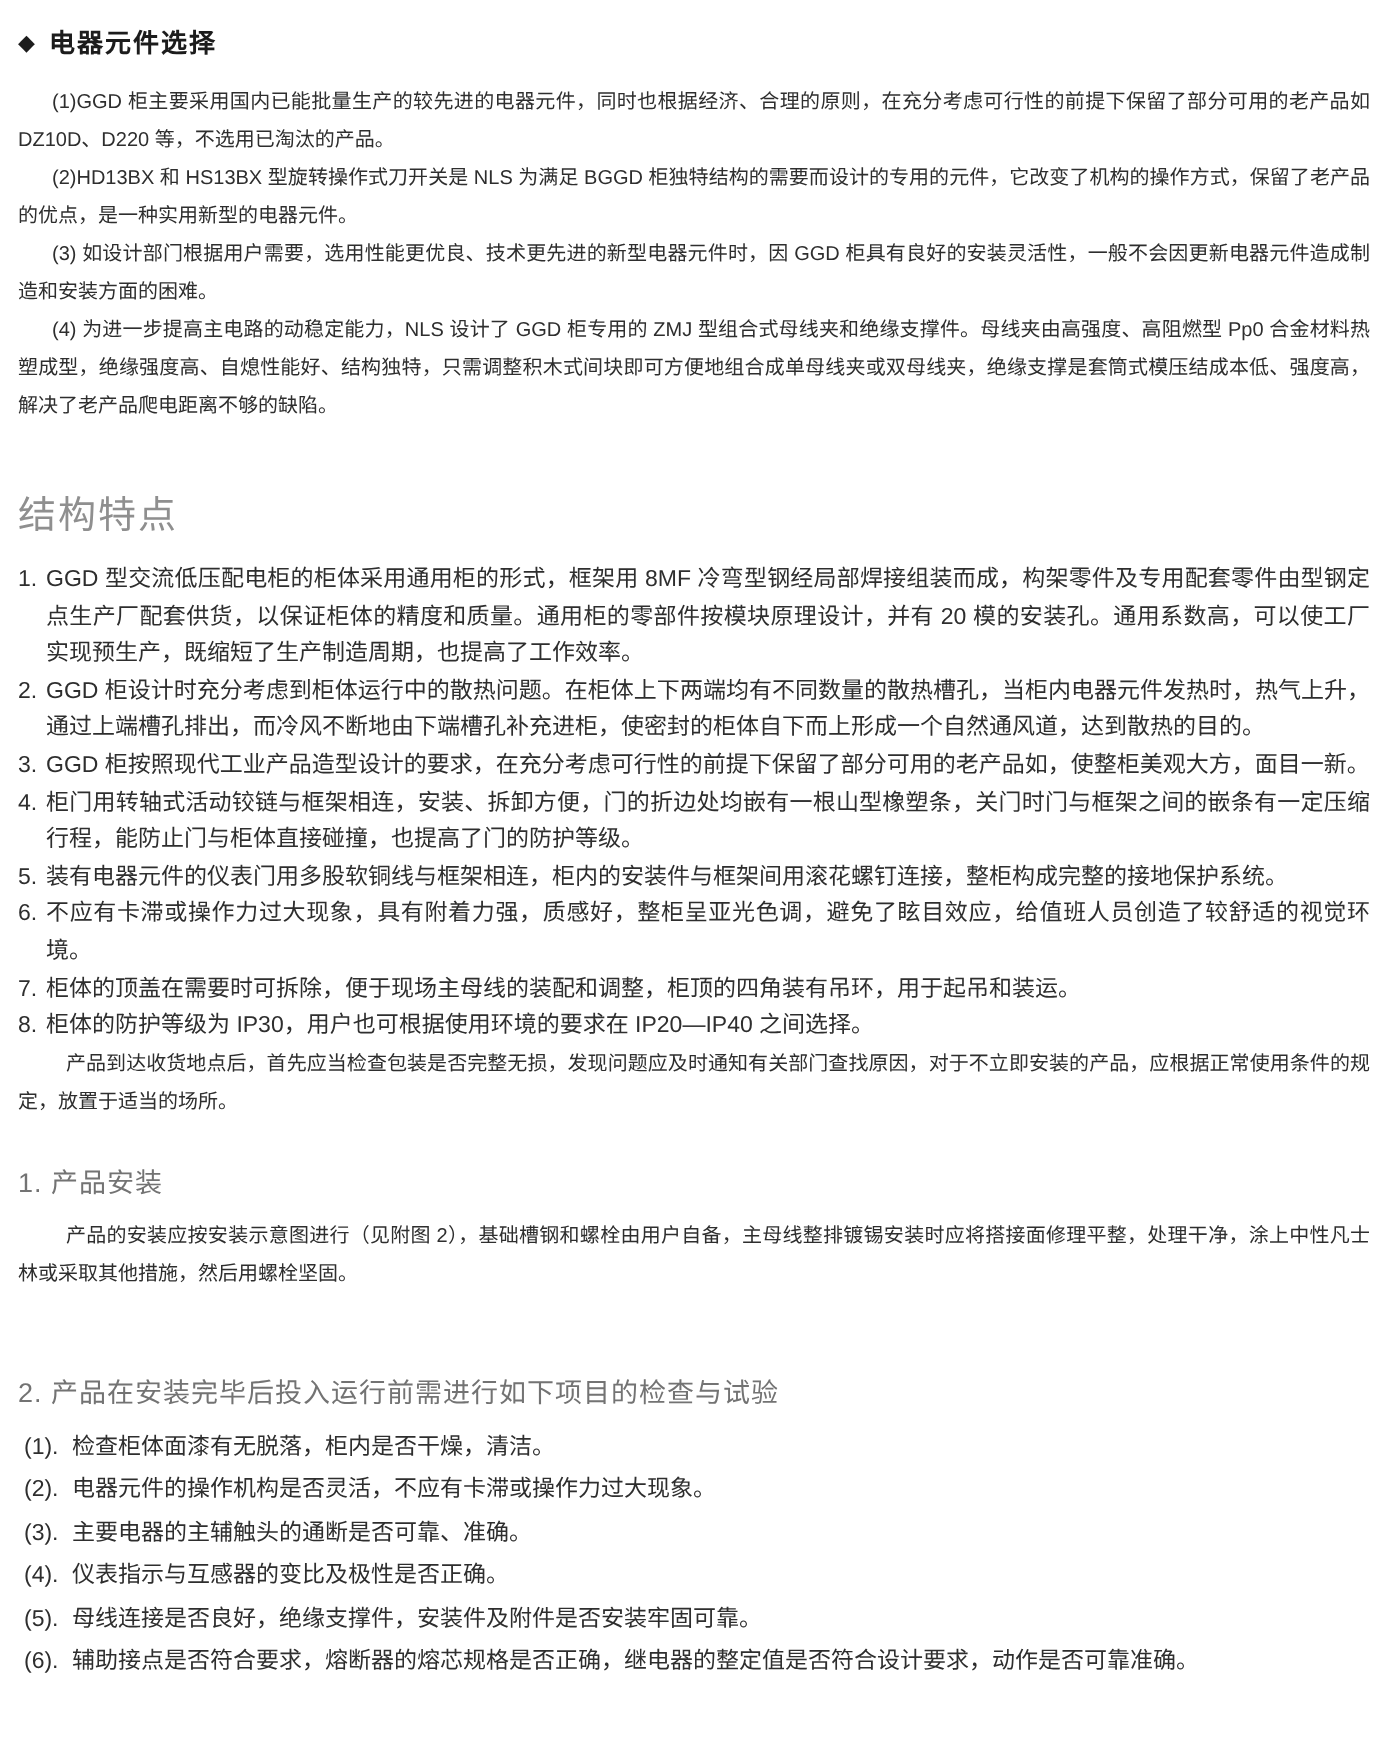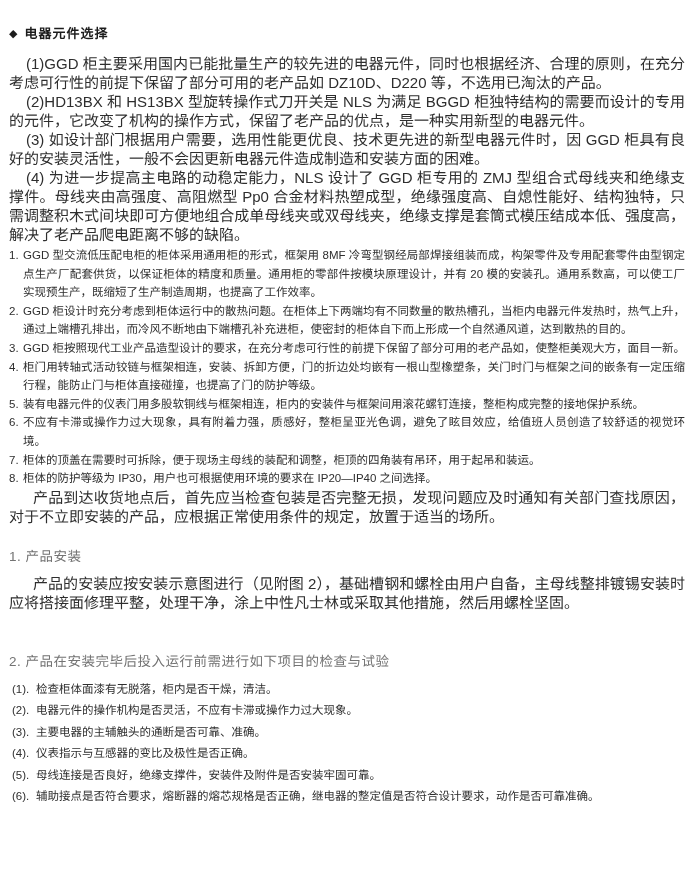--- a/index.html
+++ b/index.html
@@ -6,40 +6,40 @@
   html, body {
     width: 694px;
     background: #ffffff;
     font-family: "Liberation Sans", "DejaVu Sans", sans-serif;
   }
   .page {
     width: 694px;
     height: 880px;
     background: #ffffff;
     color: #2e2e2e;
-    padding: 18px 9px 10px 9px;
+    padding: 6px 9px 10px 9px;
     overflow: hidden;
   }
   
   .title-a {
     font-size: 13px;
     font-weight: bold;
     color: #1c1c1c;
     margin: 5px 0 12px 0;
     letter-spacing: 1px;
   }
   .title-a .diamond {
     font-size: 11px;
     margin-right: 6px;
     position: relative;
     top: -1px;
   }
   
   .body {
-    font-size: 15px;
+    font-size: 10px;
     line-height: 19px;
     color: #2e2e2e;
     text-align: justify;
   }
   .indent { text-indent: 17px; }
   .indent2 { text-indent: 24px; }
   
   .h2 {
     font-size: 19px;
     font-weight: 400;
@@ -93,20 +93,21 @@
 
   <div class="title-a">
     <span class="diamond">◆</span><span>电器元件选择</span>
   </div>
 
   <p class="body indent">(1)GGD 柜主要采用国内已能批量生产的较先进的电器元件，同时也根据经济、合理的原则，在充分考虑可行性的前提下保留了部分可用的老产品如 DZ10D、D220 等，不选用已淘汰的产品。</p>
   <p class="body indent">(2)HD13BX 和 HS13BX 型旋转操作式刀开关是 NLS 为满足 BGGD 柜独特结构的需要而设计的专用的元件，它改变了机构的操作方式，保留了老产品的优点，是一种实用新型的电器元件。</p>
   <p class="body indent">(3) 如设计部门根据用户需要，选用性能更优良、技术更先进的新型电器元件时，因 GGD 柜具有良好的安装灵活性，一般不会因更新电器元件造成制造和安装方面的困难。</p>
   <p class="body indent">(4) 为进一步提高主电路的动稳定能力，NLS 设计了 GGD 柜专用的 ZMJ 型组合式母线夹和绝缘支撑件。母线夹由高强度、高阻燃型 Pp0 合金材料热塑成型，绝缘强度高、自熄性能好、结构独特，只需调整积木式间块即可方便地组合成单母线夹或双母线夹，绝缘支撑是套筒式模压结成本低、强度高，解决了老产品爬电距离不够的缺陷。</p>
 
+  <div class="h2 h2-structure">结构特点</div>
 
   <div class="feat-list">
     <div class="feat">
       <span class="feat-num">1.</span>
       <span class="feat-text">GGD 型交流低压配电柜的柜体采用通用柜的形式，框架用 8MF 冷弯型钢经局部焊接组装而成，构架零件及专用配套零件由型钢定点生产厂配套供货，以保证柜体的精度和质量。通用柜的零部件按模块原理设计，并有 20 模的安装孔。通用系数高，可以使工厂实现预生产，既缩短了生产制造周期，也提高了工作效率。</span>
     </div>
     <div class="feat">
       <span class="feat-num">2.</span>
       <span class="feat-text">GGD 柜设计时充分考虑到柜体运行中的散热问题。在柜体上下两端均有不同数量的散热槽孔，当柜内电器元件发热时，热气上升，通过上端槽孔排出，而冷风不断地由下端槽孔补充进柜，使密封的柜体自下而上形成一个自然通风道，达到散热的目的。</span>
     </div>

